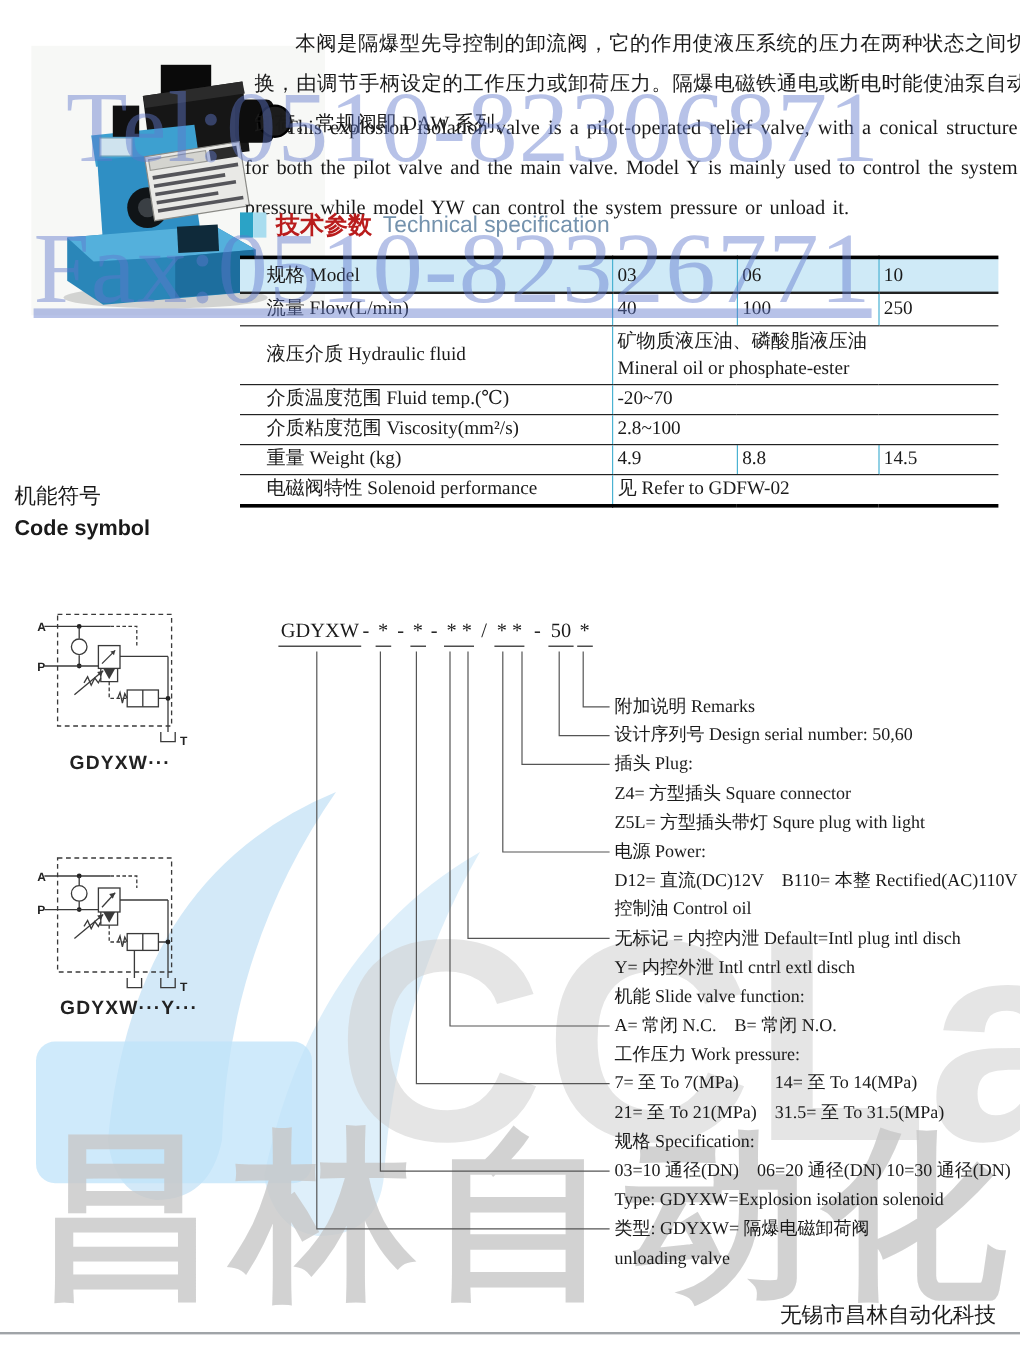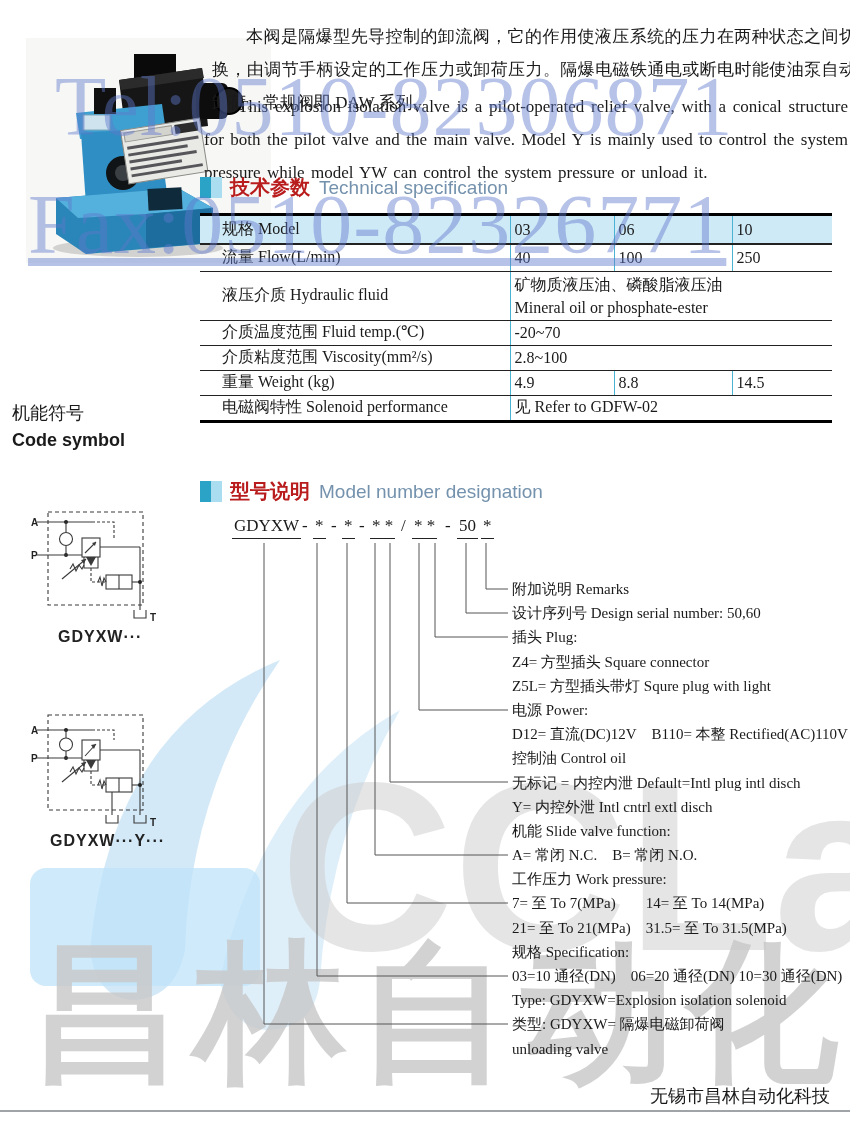--- a/index.html
+++ b/index.html
@@ -239,26 +239,20 @@
     <line x1="72" y1="40" x2="112" y2="40"></line>
     <line x1="112" y1="40" x2="112" y2="105"></line>
     <circle cx="112" cy="75" r="2" fill="#222" stroke="none"></circle>
     <line x1="84" y1="82" x2="84" y2="105"></line>
     <path d="M78,105 L78,113 L90,113 L90,105"></path>
     <path d="M106,105 L106,113 L118,113 L118,105"></path>
     <text x="122" y="116" font-size="10" font-weight="bold" fill="#222" stroke="none">T</text>
   </svg>
   <div class="abs diag-label" style="left:50px;top:832px">GDYXW···Y···</div>
 
-  <div class="abs sec" style="left:200px;top:478px">
-    <span class="sq sq1"></span>
-    <span class="sq sq2"></span>
-    <span class="sec-zh">型号说明</span>
-    <span class="sec-en">Model number designation</span>
-  </div>
 
   <span class="mc u" style="left:232px">GDYXW</span>
   <span class="mc" style="left:302px">-</span>
   <span class="mc u" style="left:313px">*</span>
   <span class="mc" style="left:331px">-</span>
   <span class="mc u" style="left:342px">*</span>
   <span class="mc" style="left:359px">-</span>
   <span class="mc u" style="left:370px">* *</span>
   <span class="mc" style="left:401px">/</span>
   <span class="mc u" style="left:412px">* *</span>

